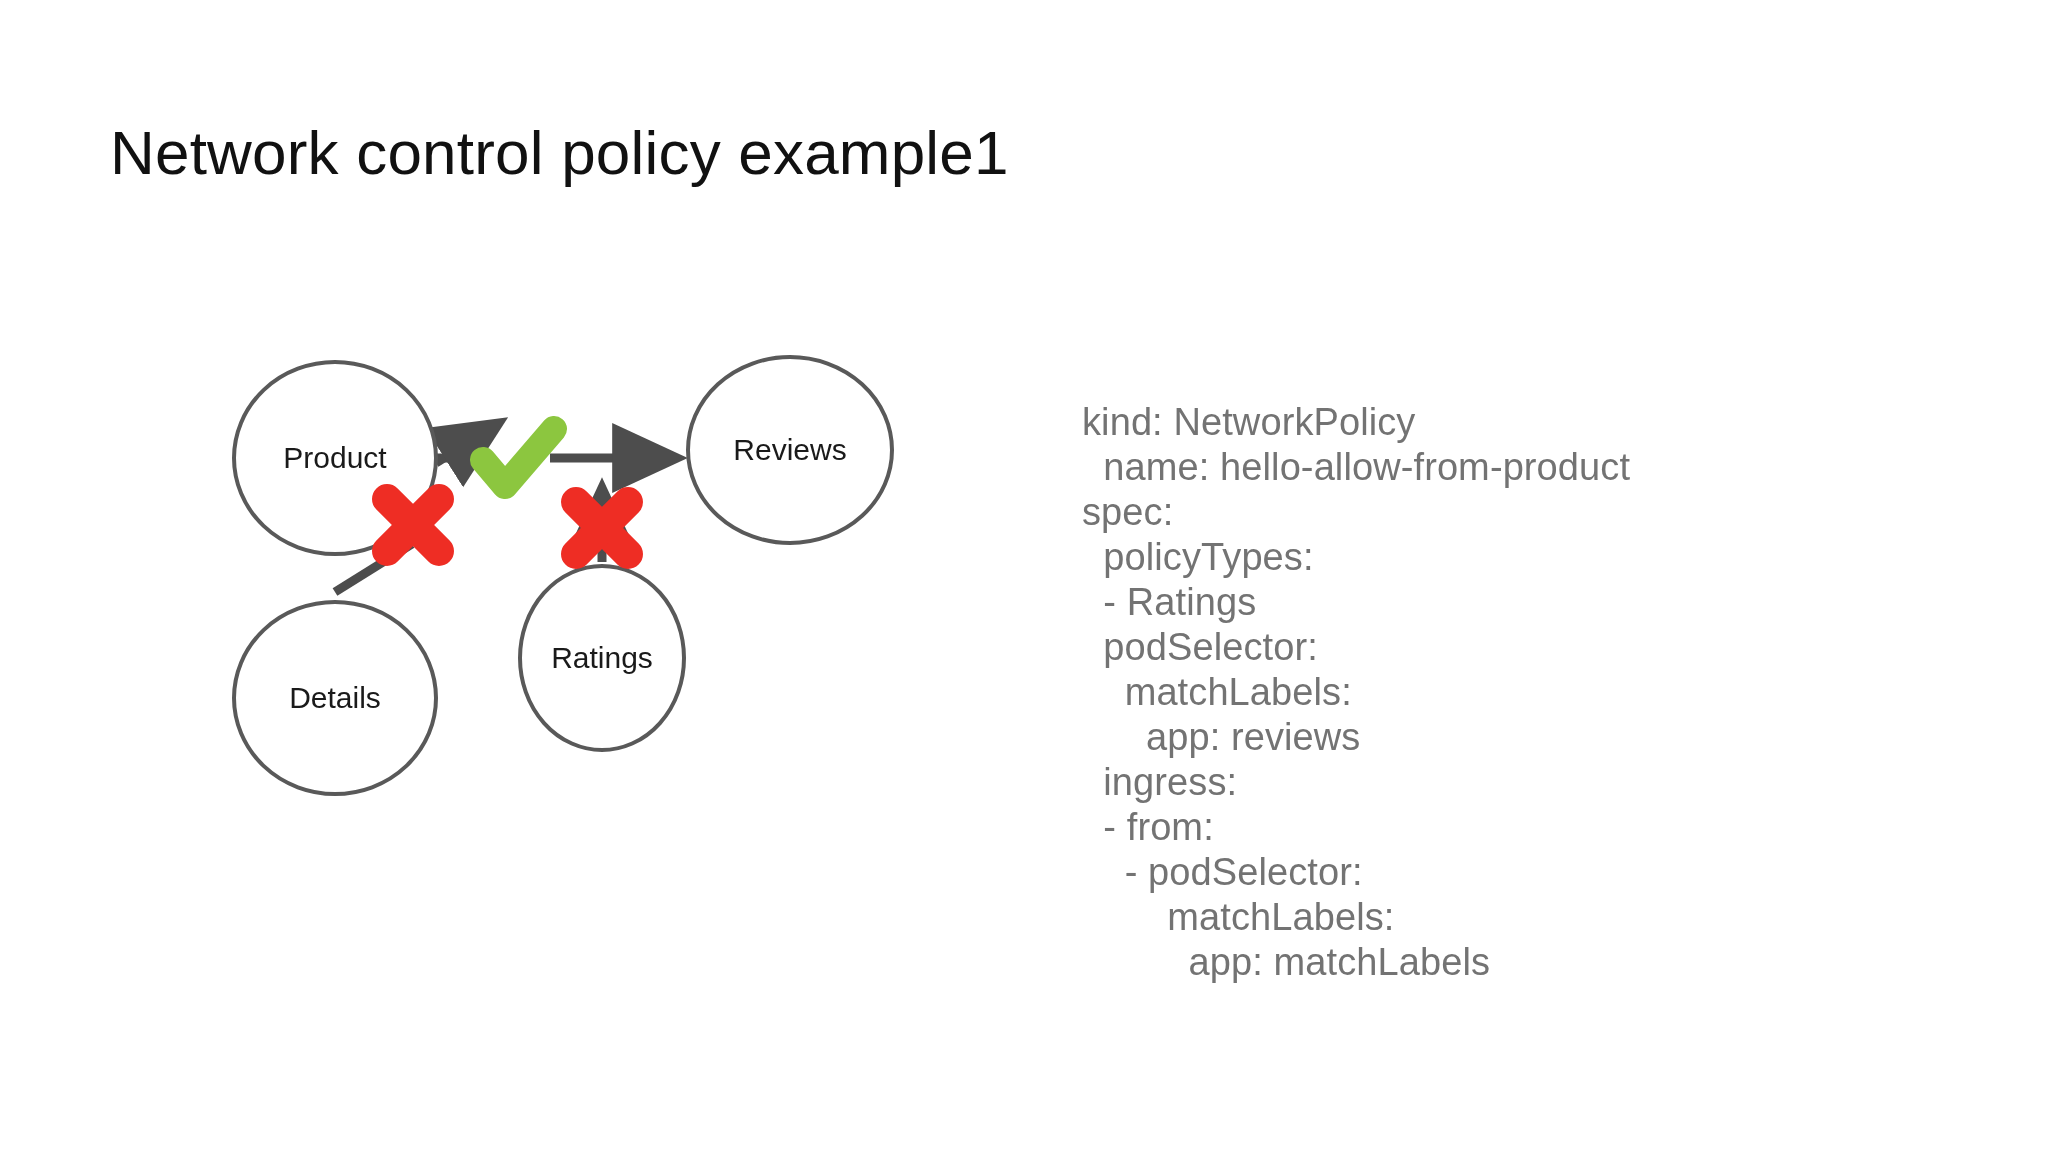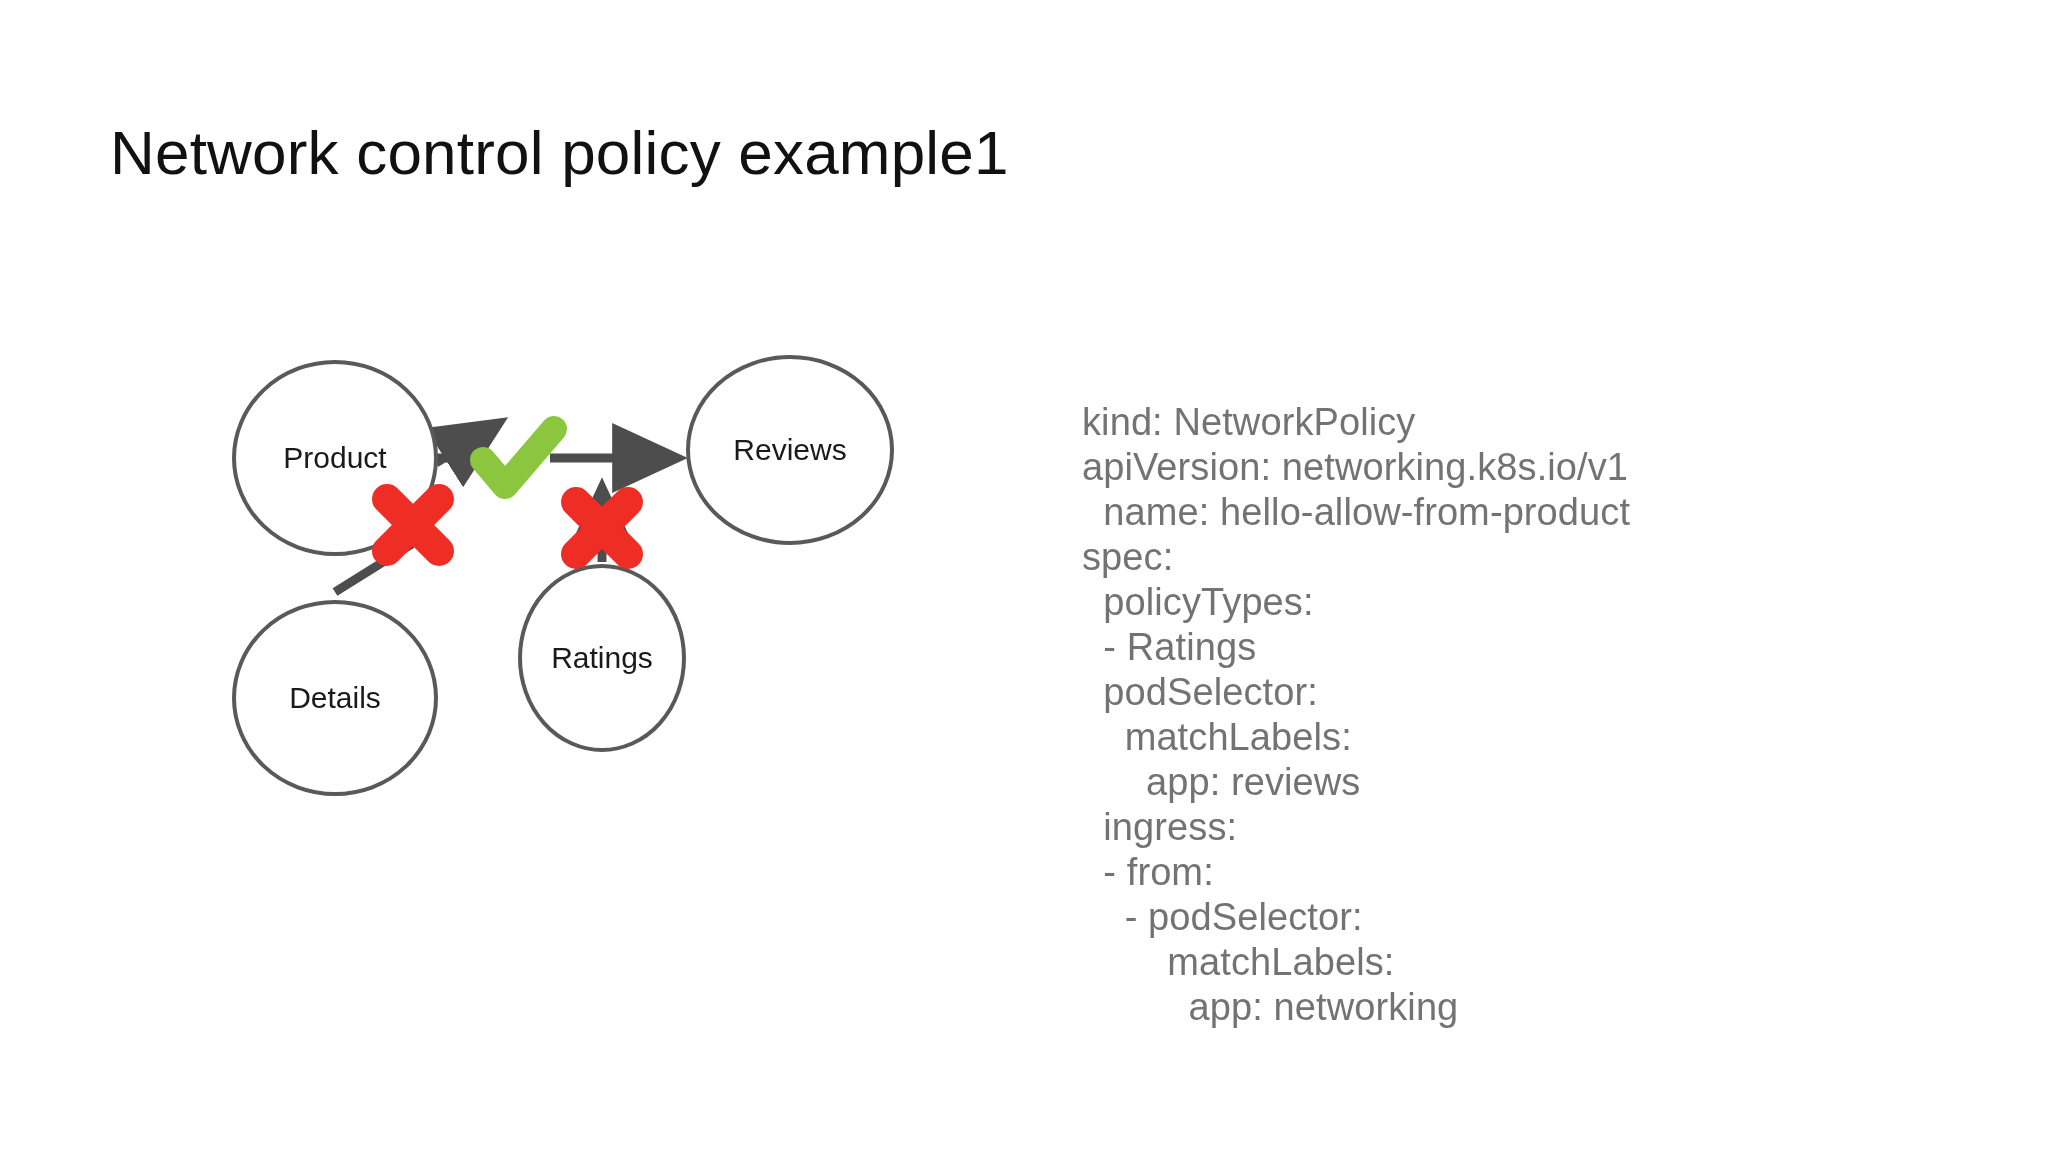--- a/index.html
+++ b/index.html
@@ -133,28 +133,27 @@
 
       <g transform="translate(452,208)">
         <path d="M-26,-26 L26,26" stroke="#ee2d24" stroke-width="30" stroke-linecap="round"></path>
         <path d="M26,-26 L-26,26" stroke="#ee2d24" stroke-width="30" stroke-linecap="round"></path>
       </g>
     </svg>
   </div>
 
   <div id="yaml-block">
     <div class="yaml-line">kind: NetworkPolicy</div>
-    <div class="yaml-line">apiVersion: networking.k8s.io/v1</div>
     <div class="yaml-line">  name: hello-allow-from-product</div>
     <div class="yaml-line">spec:</div>
     <div class="yaml-line">  policyTypes:</div>
     <div class="yaml-line">  - Ratings</div>
     <div class="yaml-line">  podSelector:</div>
     <div class="yaml-line">    matchLabels:</div>
     <div class="yaml-line">      app: reviews</div>
     <div class="yaml-line">  ingress:</div>
     <div class="yaml-line">  - from:</div>
     <div class="yaml-line">    - podSelector:</div>
     <div class="yaml-line">        matchLabels:</div>
-    <div class="yaml-line">          app: networking</div>
+    <div class="yaml-line">          app: matchLabels</div>
   </div>
 
 </div>
 
 </body></html>

